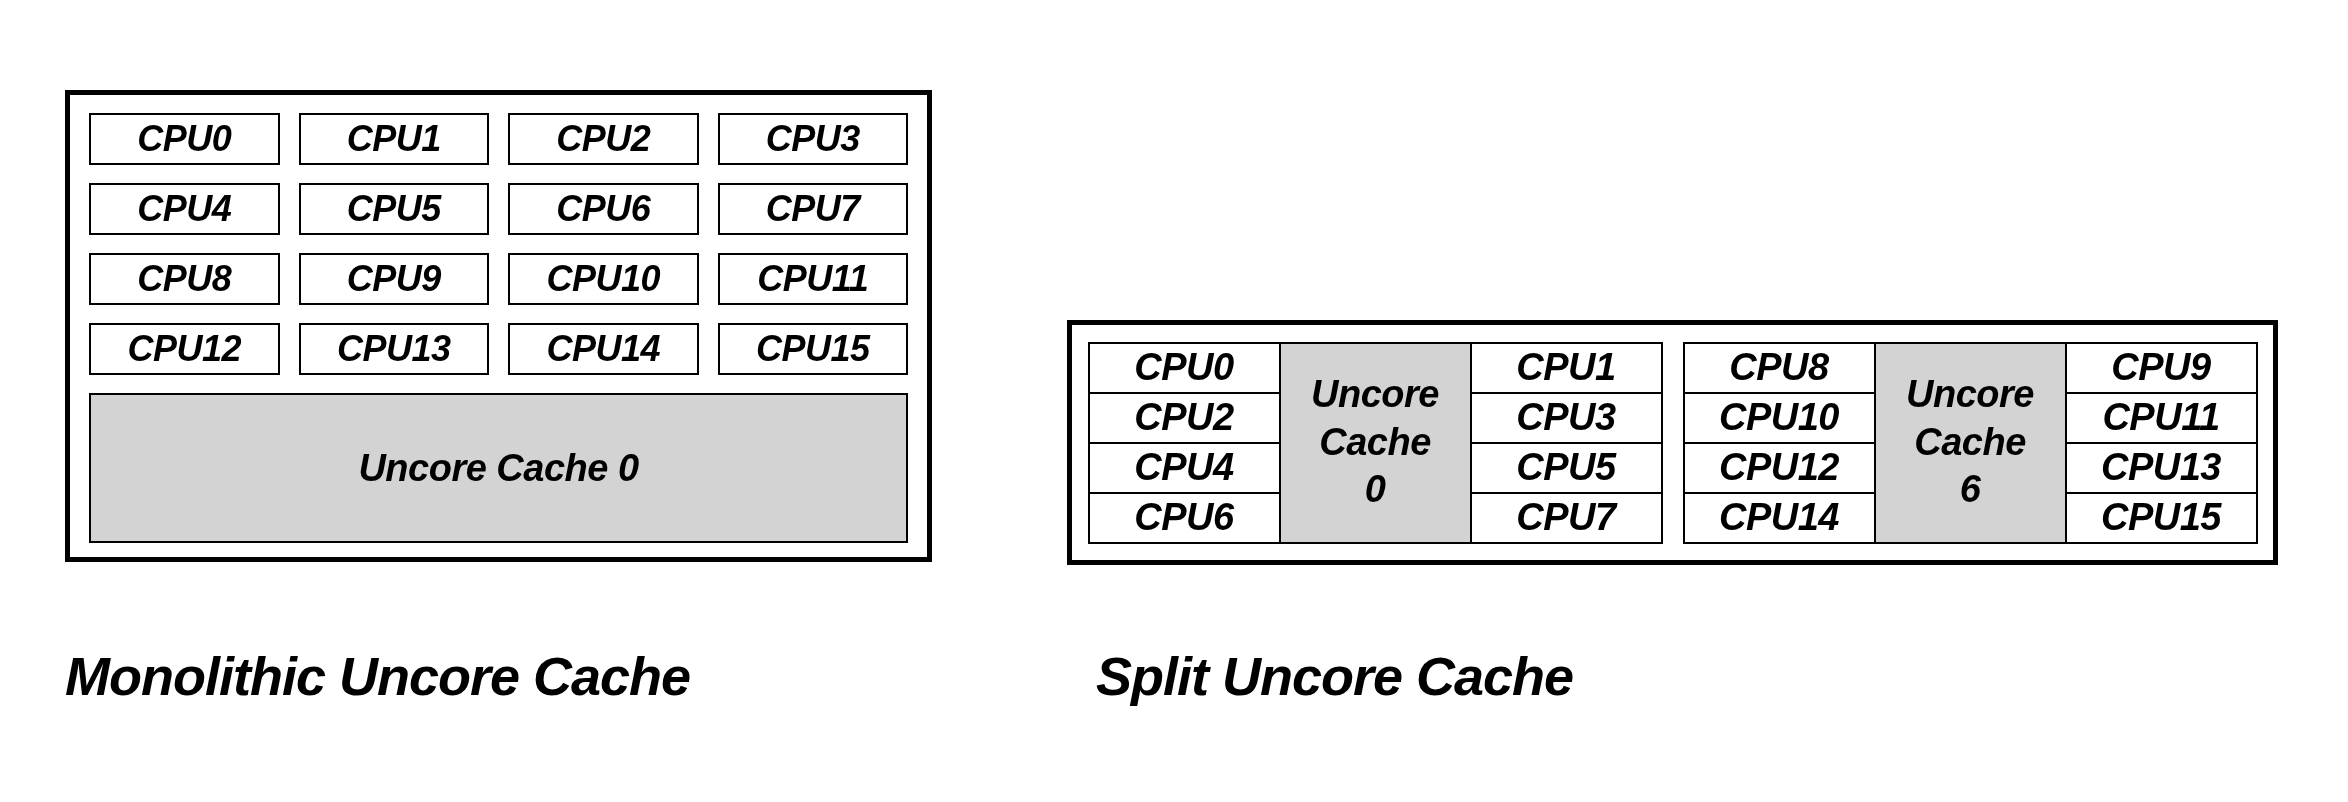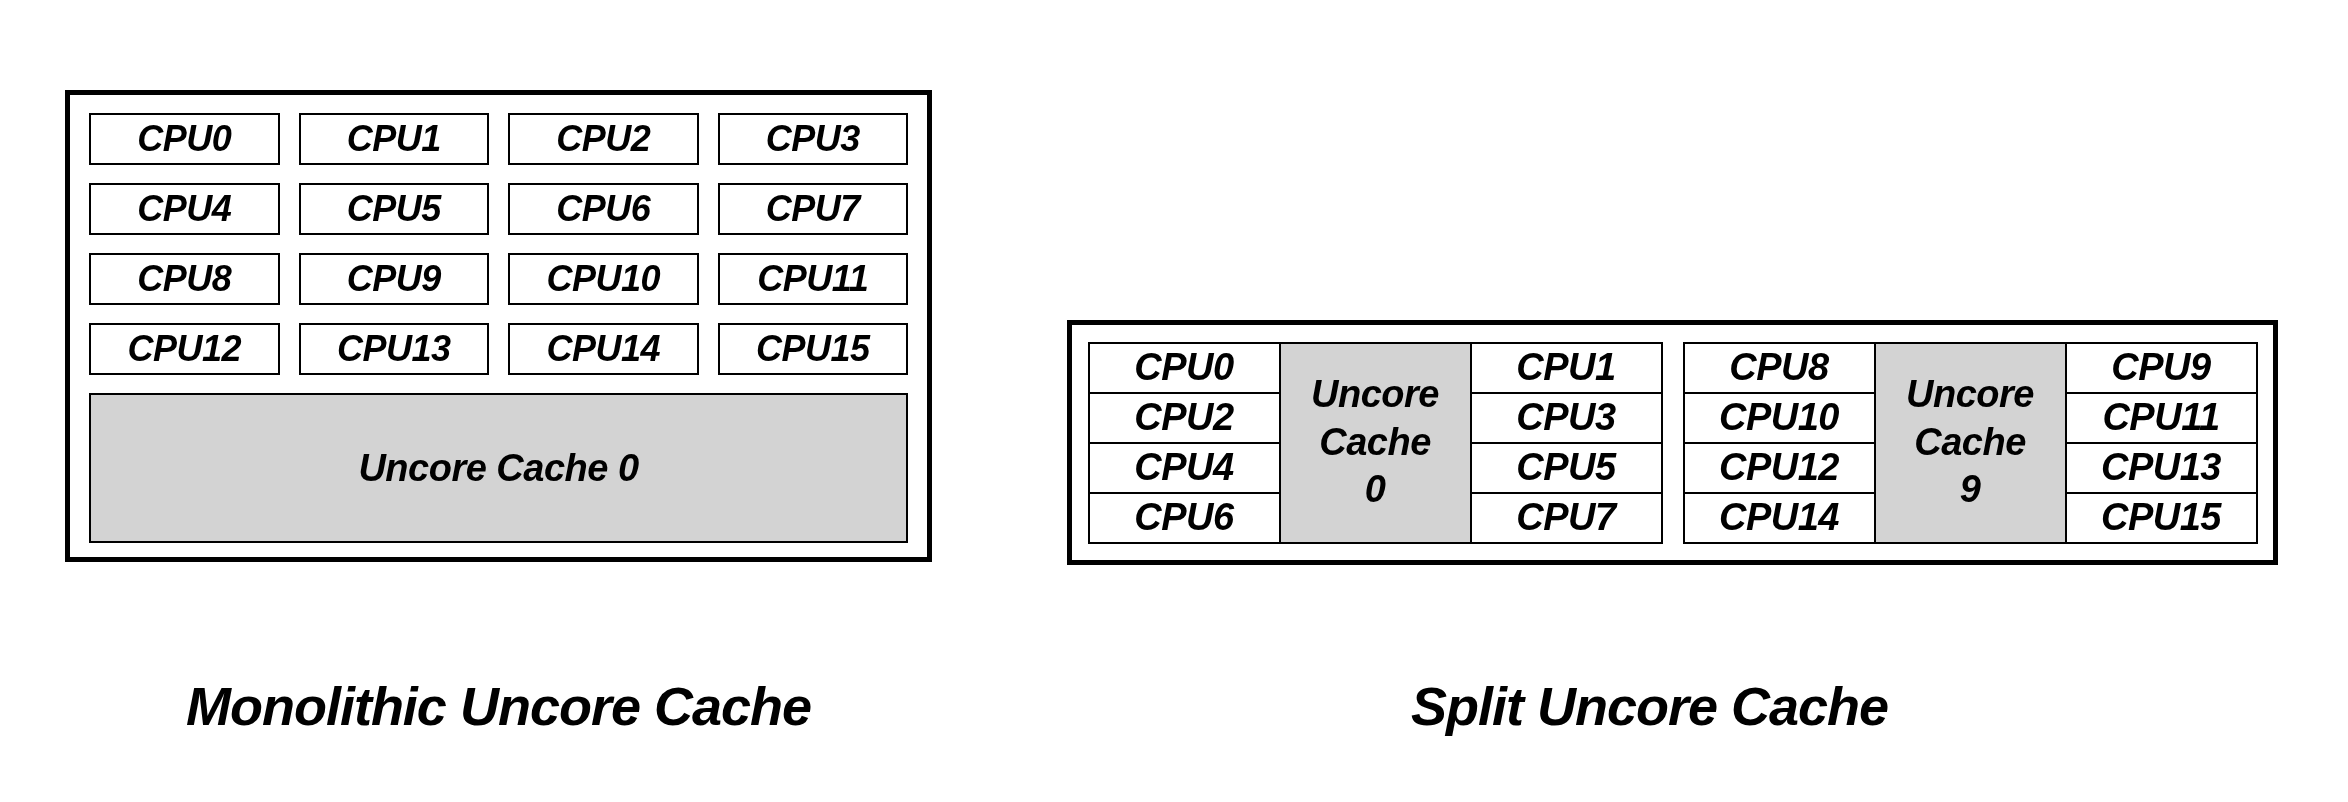--- a/index.html
+++ b/index.html
@@ -86,29 +86,27 @@
     max-width: 132px;
     line-height: 1.25;
   }
 
   
   .caption {
     position: absolute;
     top: 644px;
     height: 64px;
     line-height: 64px;
-    text-align: center;
     font-size: 54px;
     font-weight: bold;
     letter-spacing: -1px;
     white-space: nowrap;
-    margin-top: 30px;
   }
   .caption.mono-caption { left: 65px;  width: 867px;  }
-  .caption.split-caption { left: 1044px; width: 1211px; }
+  .caption.split-caption { left: 1096px; width: 1211px; }
 </style>
 </head>
 <body>
 
 <div class="mono-box">
   <div class="cpu-grid">
     <div class="cpu-box">CPU0</div>
     <div class="cpu-box">CPU1</div>
     <div class="cpu-box">CPU2</div>
     <div class="cpu-box">CPU3</div>
@@ -153,21 +151,21 @@
       <td>CPU7</td>
     </tr>
   </tbody>
     </table>
 
   <table class="cluster">
     <tbody>
         <tr>
       <td>CPU8</td>
       <td class="uncore-cell" rowspan="4">
-        <span class="uncore-text">Uncore Cache 9</span>
+        <span class="uncore-text">Uncore Cache 6</span>
       </td>
       <td>CPU9</td>
     </tr>
     <tr>
       <td>CPU10</td>
       <td>CPU11</td>
     </tr>
     <tr>
       <td>CPU12</td>
       <td>CPU13</td>

